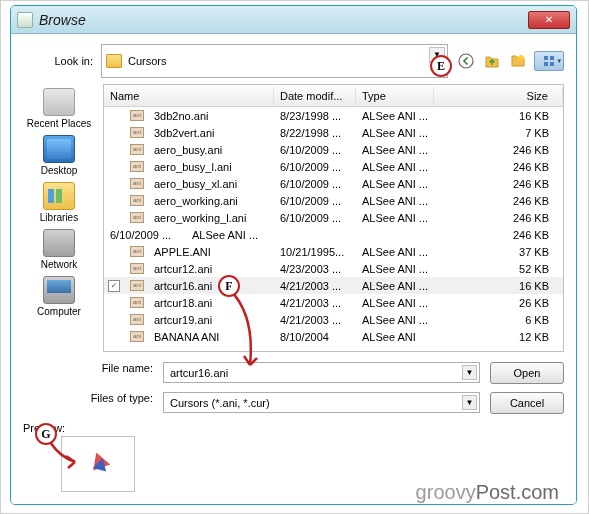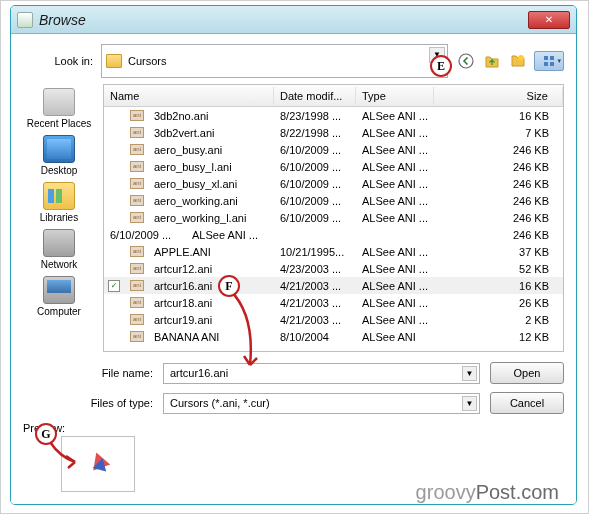--- a/index.html
+++ b/index.html
@@ -46,21 +46,21 @@
 .flbody { overflow-y: auto; height: 246px; }
 .flrow { display: flex; height: 17px; font-size: 11px; align-items: center; }
 .flrow.sel { background: #f0f0f0; }
 .flrow .c-name { display: flex; align-items: center; gap: 10px; padding-left: 4px; }
 .flrow .c-name .cb { width: 12px; height: 12px; border: 1px solid #8a8a8a; background: #fff; font-size: 8px; line-height: 10px; text-align: center; color: #2a6a2a; }
 .flrow .c-name .cb.hidden { visibility: hidden; }
 .fico { width: 14px; height: 11px; background: #e8d8c8; border: 1px solid #b89868; font-size: 6px; line-height: 9px; text-align: center; color: #8a6838; }
 .flrow .c-date, .flrow .c-type { padding-left: 6px; overflow: hidden; white-space: nowrap; text-overflow: ellipsis; }
 .flrow .c-size { padding-right: 14px; }
 .bottom { margin-top: 10px; }
-.brow { display: flex; align-items: center; margin-bottom: 8px; }
+.brow { display: flex; align-items: flex-start; margin-bottom: 8px; }
 .brow .blbl { width: 140px; text-align: right; font-size: 11px; padding-right: 10px; }
 .brow .binput { flex: 1; height: 21px; border: 1px solid #abadb3; font-size: 11px; padding: 0 6px; position: relative; display:flex; align-items:center; background:#fff;}
 .brow .binput .dd { position: absolute; right: 2px; top: 2px; width: 15px; height: 15px; background: #f0f0f0; border: 1px solid #c0c0c0; font-size: 8px; text-align: center; line-height: 13px; }
 .wbtn { width: 74px; height: 22px; margin-left: 10px; background: linear-gradient(#fdfdfd,#e0e0e0); border: 1px solid #8a8a8a; border-radius: 3px; font-size: 11px; cursor: pointer; }
 .preview { margin-top: 6px; }
 .preview .plbl { font-size: 11px; margin-bottom: 2px; }
 .preview .pbox { width: 74px; height: 56px; border: 1px solid #c0c0c0; background: #fff; display: flex; align-items: center; justify-content: center; margin-left: 38px; }
 .pbox .cursor { width: 20px; height: 24px; position: relative; }
 .pbox .cursor::before { content:""; position:absolute; left:2px; top:0; width:0; height:0; border-left:9px solid transparent; border-right:9px solid transparent; border-bottom:16px solid #e05050; transform: rotate(-20deg);}
 .pbox .cursor::after { content:""; position:absolute; left:6px; top:6px; width:0; height:0; border-left:7px solid transparent; border-right:7px solid transparent; border-bottom:12px solid #4060c0; transform: rotate(15deg);}
@@ -263,21 +263,21 @@
                 <div class="c-size">26 KB</div>
               </div>
               <div class="flrow">
                 <div class="c-name">
                   <span class="cb hidden"></span>
                   <span class="fico">ani</span>
                   <span>artcur19.ani</span>
                 </div>
                 <div class="c-date">4/21/2003 ...</div>
                 <div class="c-type">ALSee ANI ...</div>
-                <div class="c-size">2 KB</div>
+                <div class="c-size">6 KB</div>
               </div>
               <div class="flrow">
                 <div class="c-name">
                   <span class="cb hidden"></span>
                   <span class="fico">ani</span>
                   <span>BANANA ANI</span>
                 </div>
                 <div class="c-date">8/10/2004</div>
                 <div class="c-type">ALSee ANI</div>
                 <div class="c-size">12 KB</div>

